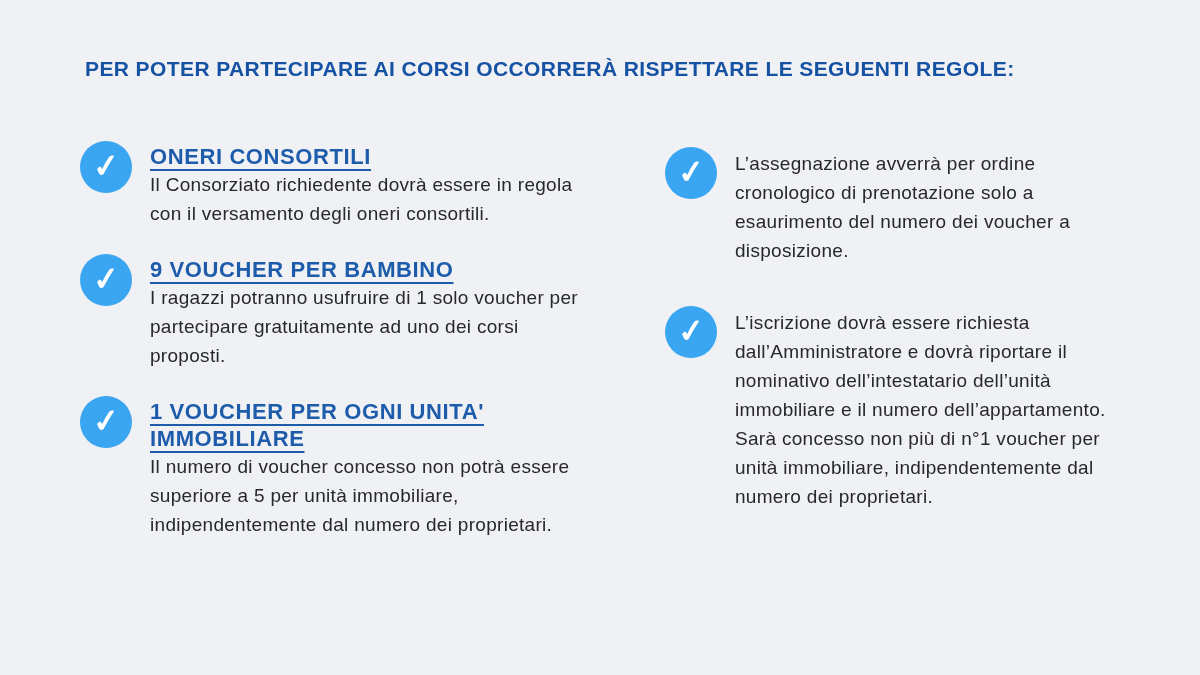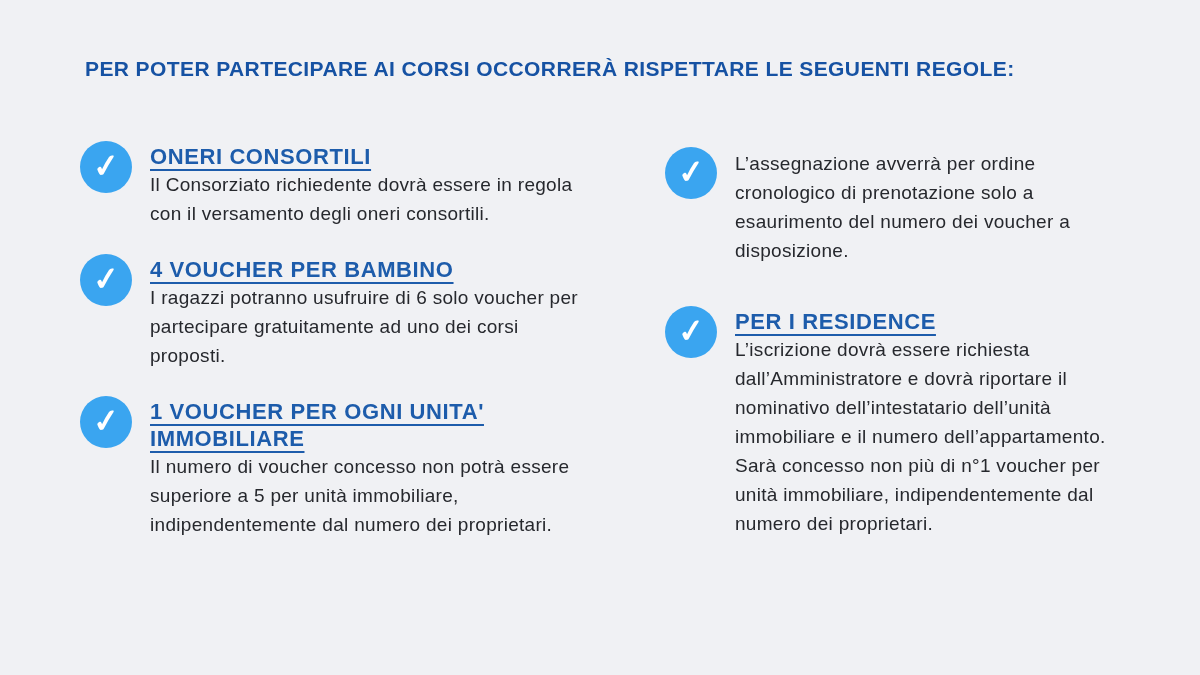--- a/index.html
+++ b/index.html
@@ -103,22 +103,22 @@
           <a class="item-heading">ONERI CONSORTILI</a>
           <p class="item-body">Il Consorziato richiedente dovrà essere in regola con il versamento degli oneri consortili.</p>
         </div>
       </div>
 
       <div class="rule-item">
         <div class="check-badge">
           <span class="check-glyph">✓</span>
         </div>
         <div class="item-text">
-          <a class="item-heading">4 VOUCHER PER BAMBINO</a>
-          <p class="item-body">I ragazzi potranno usufruire di 6 solo voucher per partecipare gratuitamente ad uno dei corsi proposti.</p>
+          <a class="item-heading">9 VOUCHER PER BAMBINO</a>
+          <p class="item-body">I ragazzi potranno usufruire di 1 solo voucher per partecipare gratuitamente ad uno dei corsi proposti.</p>
         </div>
       </div>
 
       <div class="rule-item">
         <div class="check-badge">
           <span class="check-glyph">✓</span>
         </div>
         <div class="item-text">
           <a class="item-heading">1 VOUCHER PER OGNI UNITA' IMMOBILIARE</a>
           <p class="item-body">Il numero di voucher concesso non potrà essere superiore a 5 per unità immobiliare, indipendentemente dal numero dei proprietari.</p>
@@ -136,21 +136,20 @@
         <div class="item-text">
           <p class="item-body">L’assegnazione avverrà per ordine cronologico di prenotazione solo a esaurimento del numero dei voucher a disposizione.</p>
         </div>
       </div>
 
       <div class="rule-item">
         <div class="check-badge">
           <span class="check-glyph">✓</span>
         </div>
         <div class="item-text">
-          <a class="item-heading">PER I RESIDENCE</a>
           <p class="item-body">L’iscrizione dovrà essere richiesta dall’Amministratore e dovrà riportare il nominativo dell’intestatario dell’unità immobiliare e il numero dell’appartamento. Sarà concesso non più di n°1 voucher per unità immobiliare, indipendentemente dal numero dei proprietari.</p>
         </div>
       </div>
 
     </div>
 
   </div>
 </div>
 
 </body></html>

